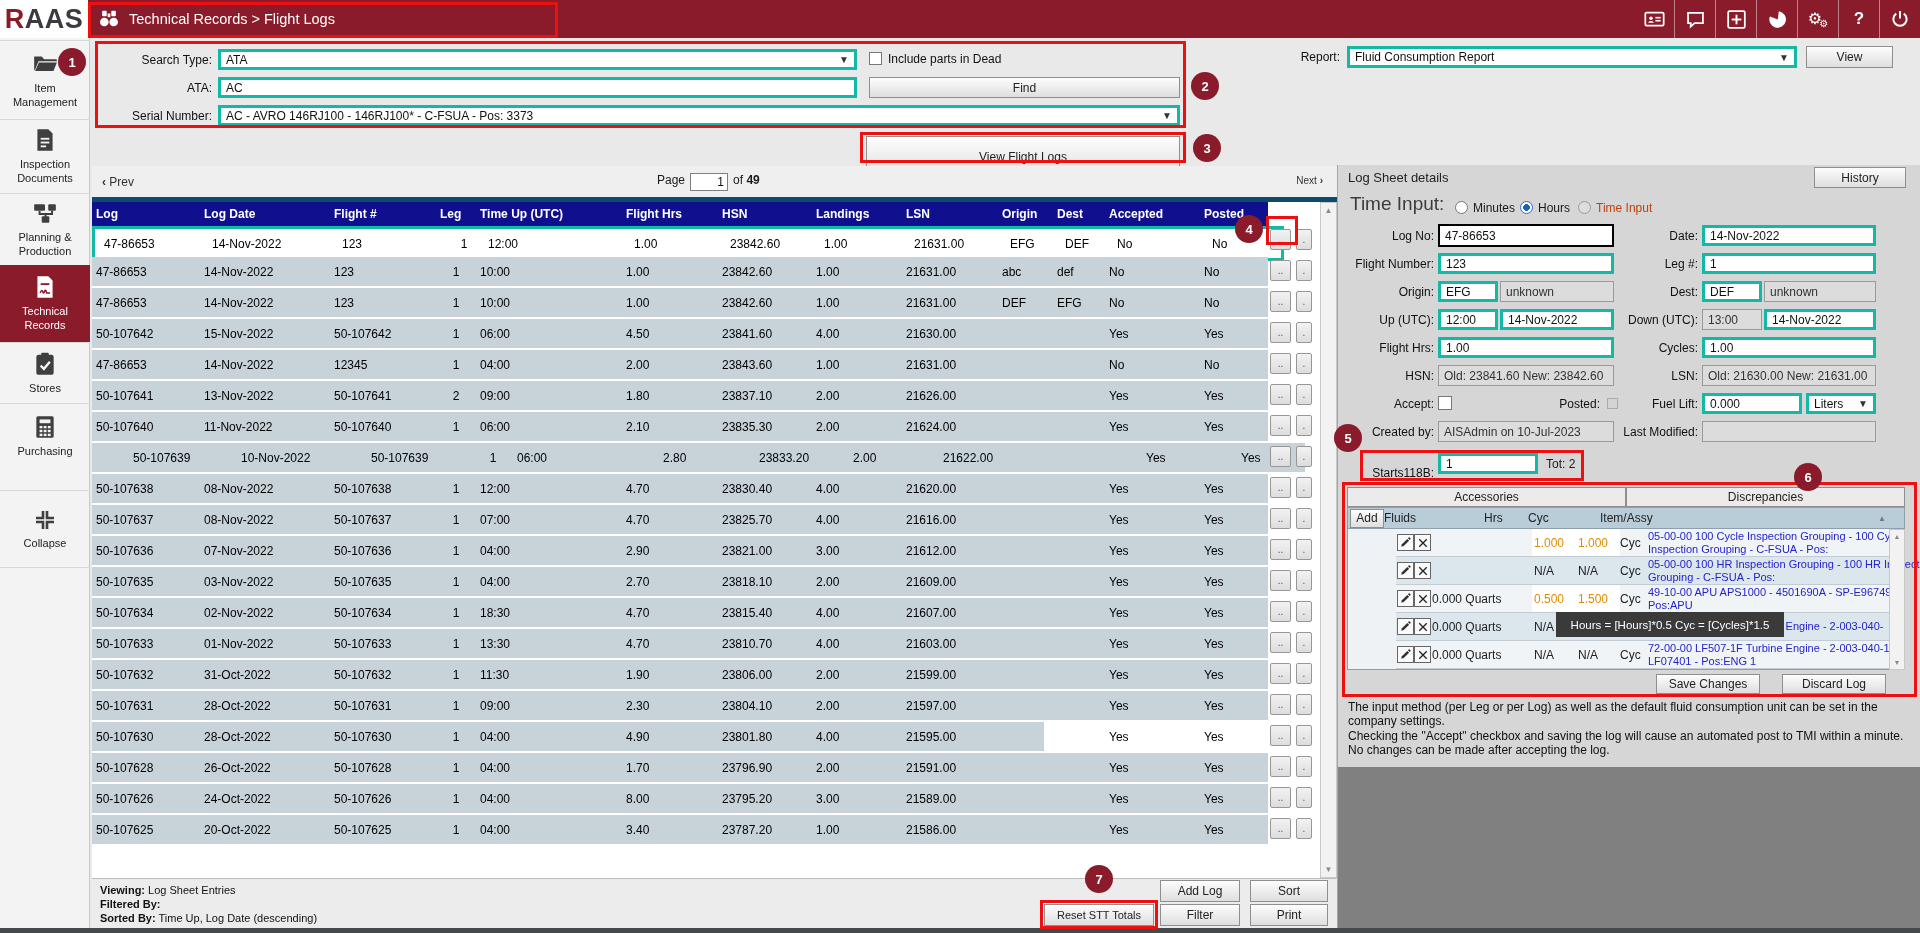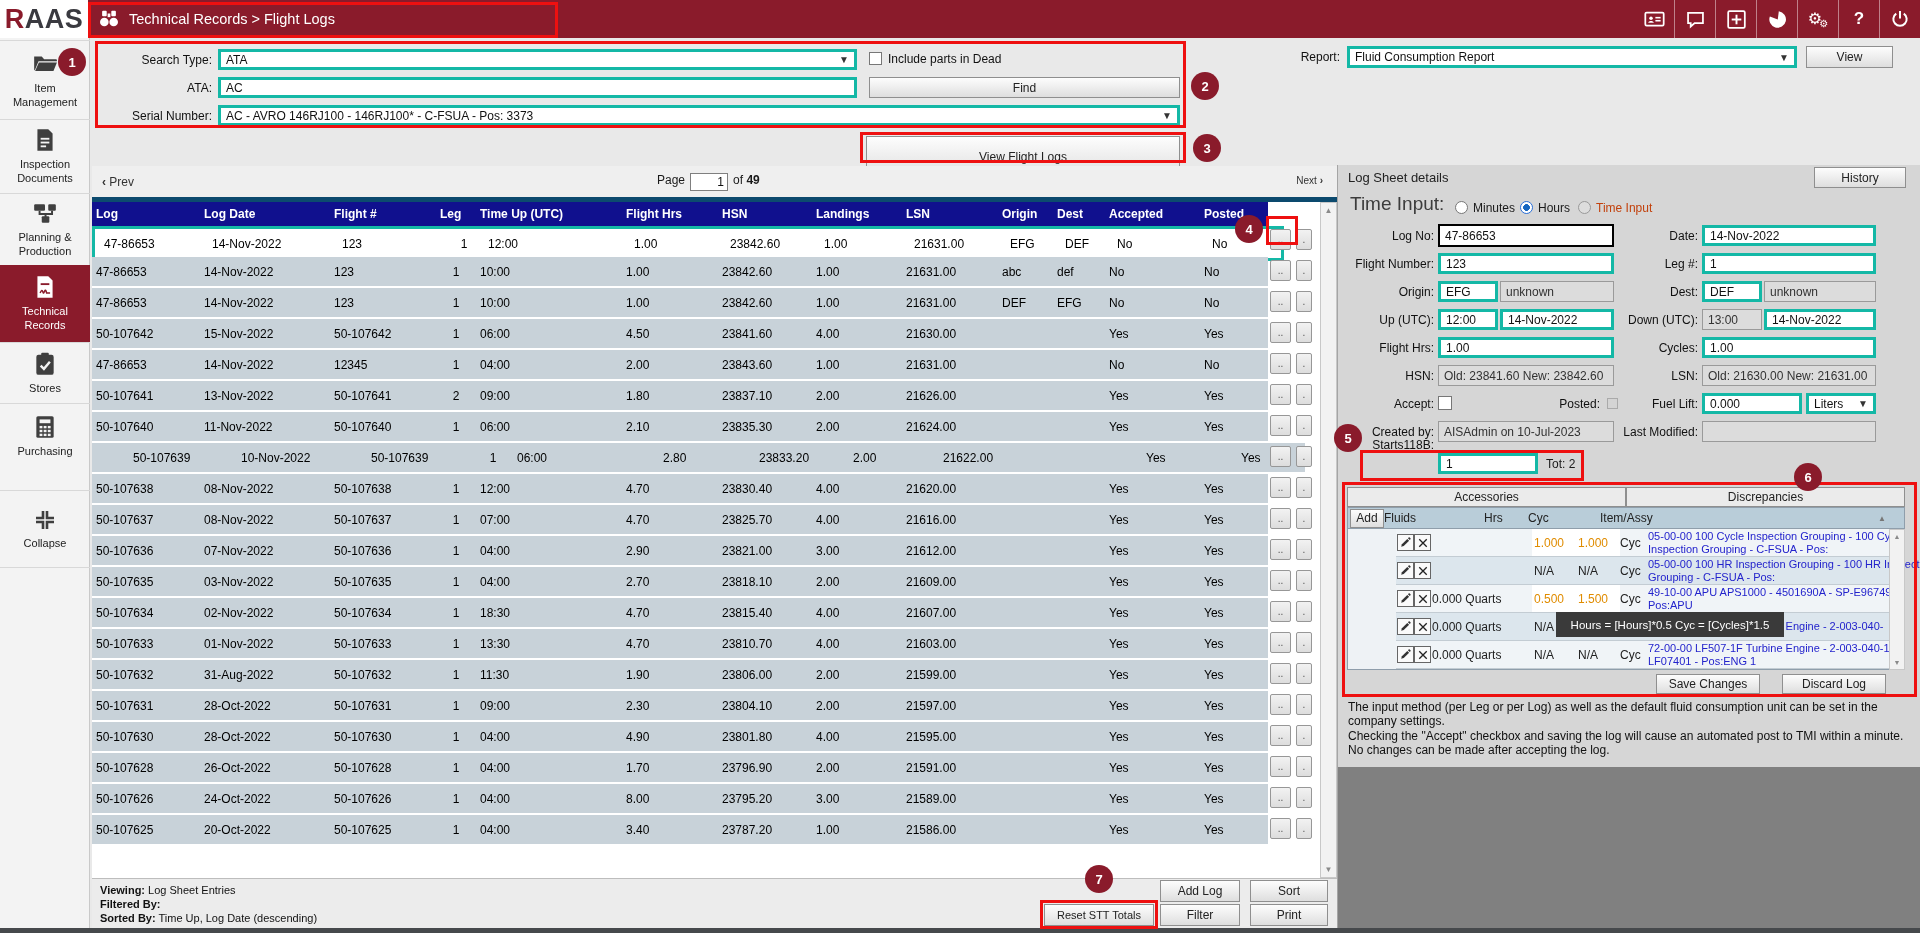--- a/index.html
+++ b/index.html
@@ -542,21 +542,21 @@
             <span></span>
             <span>Yes</span>
             <span>Yes</span>
           </div>
           <div class="abs dotbtn" style="left: 1178px; top: 3px; width: 21px; height: 21px;">..</div>
           <div class="abs dotbtn" style="left: 1204px; top: 3px; width: 16px; height: 21px;">.</div>
         </div>
         <div class="abs" style="left: 0px; top: 434px; width: 1245px; height: 29px;">
           <div class="frow" style="grid-template-columns: 108px 130px 106px 40px 146px 96px 94px 90px 96px 55px 52px 95px 68px; width: 1176px;">
             <span>50-107632</span>
-            <span>31-Aug-2022</span>
+            <span>31-Oct-2022</span>
             <span>50-107632</span>
             <span class="ctr">1</span>
             <span>11:30</span>
             <span>1.90</span>
             <span>23806.00</span>
             <span>2.00</span>
             <span>21599.00</span>
             <span></span>
             <span></span>
             <span>Yes</span>
@@ -578,21 +578,21 @@
             <span>21597.00</span>
             <span></span>
             <span></span>
             <span>Yes</span>
             <span>Yes</span>
           </div>
           <div class="abs dotbtn" style="left: 1178px; top: 3px; width: 21px; height: 21px;">..</div>
           <div class="abs dotbtn" style="left: 1204px; top: 3px; width: 16px; height: 21px;">.</div>
         </div>
         <div class="abs" style="left: 0px; top: 496px; width: 1245px; height: 29px;">
-          <div class="frow" style="grid-template-columns: 108px 130px 106px 40px 146px 96px 94px 90px 96px 55px 52px 95px 68px; width: 1176px;">
+          <div class="frow" style="grid-template-columns: 108px 130px 106px 40px 146px 96px 94px 90px 96px 55px 52px 95px 68px; width: 952px;">
             <span>50-107630</span>
             <span>28-Oct-2022</span>
             <span>50-107630</span>
             <span class="ctr">1</span>
             <span>04:00</span>
             <span>4.90</span>
             <span>23801.80</span>
             <span>4.00</span>
             <span>21595.00</span>
             <span></span>
@@ -735,21 +735,21 @@
   <div class="abs sel" style="left:1806px;top:393px;width:70px;height:21px;">
     <span>Liters</span>
       <span class="car">▼</span>
   </div>
 
   <div class="abs lbl" style="left:1338px;top:421px;width:96px;height:21px;">Created by:</div>
   <div class="abs inp ro" style="left:1438px;top:421px;width:176px;height:21px;">AISAdmin on 10-Jul-2023</div>
   <div class="abs lbl" style="left:1616px;top:421px;width:82px;height:21px;">Last Modified:</div>
   <div class="abs inp ro" style="left:1702px;top:421px;width:174px;height:21px;"></div>
 
-  <div class="abs lbl" style="left:1338px;top:434px;width:96px;height:21px;padding-left:10px;">Starts118B:</div>
+  <div class="abs lbl" style="left:1338px;top:462px;width:96px;height:21px;padding-left:10px;">Starts118B:</div>
   <div class="abs inp" style="left:1438px;top:453px;width:100px;height:21px;">1</div>
   <div class="abs" style="left:1546px;top:457px;font-size:12px;">Tot: 2</div>
 
   <div class="abs acc-tab" style="left:1347px;top:487px;width:279px;height:20px;">Accessories</div>
   <div class="abs acc-tab" style="left:1626px;top:487px;width:279px;height:20px;">Discrepancies</div>
   <div class="abs acc-hdr" style="left:1347px;top:507px;width:558px;height:22px;grid-template-columns:36px 100px 44px 44px 28px 274px 16px;">
     <span style="padding-left:2px;">
         <span class="btn" style="width:32px;height:17px;">Add</span>
       </span>
     <span>Fluids</span>

